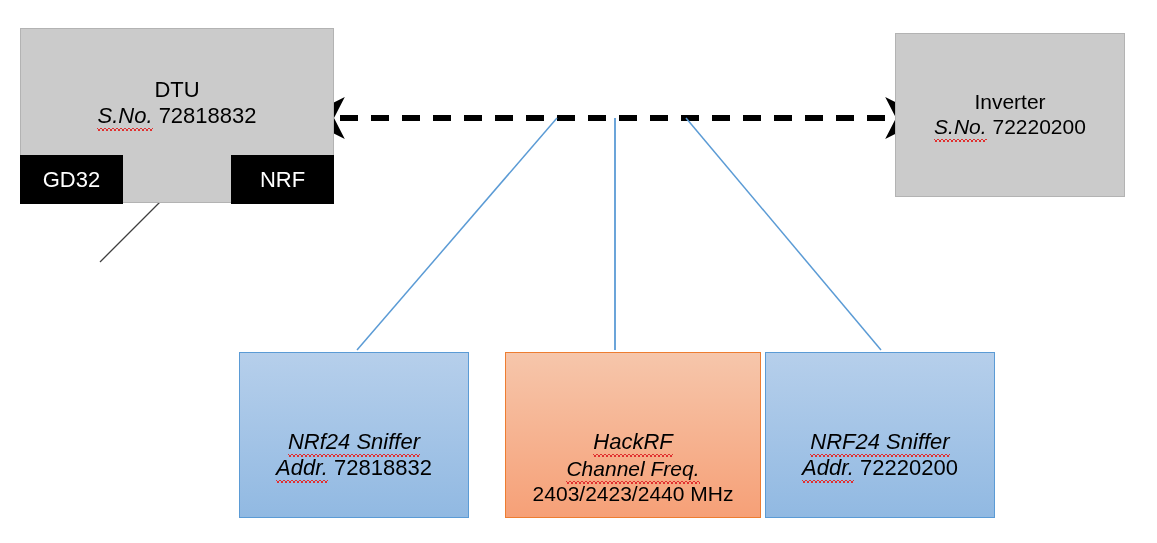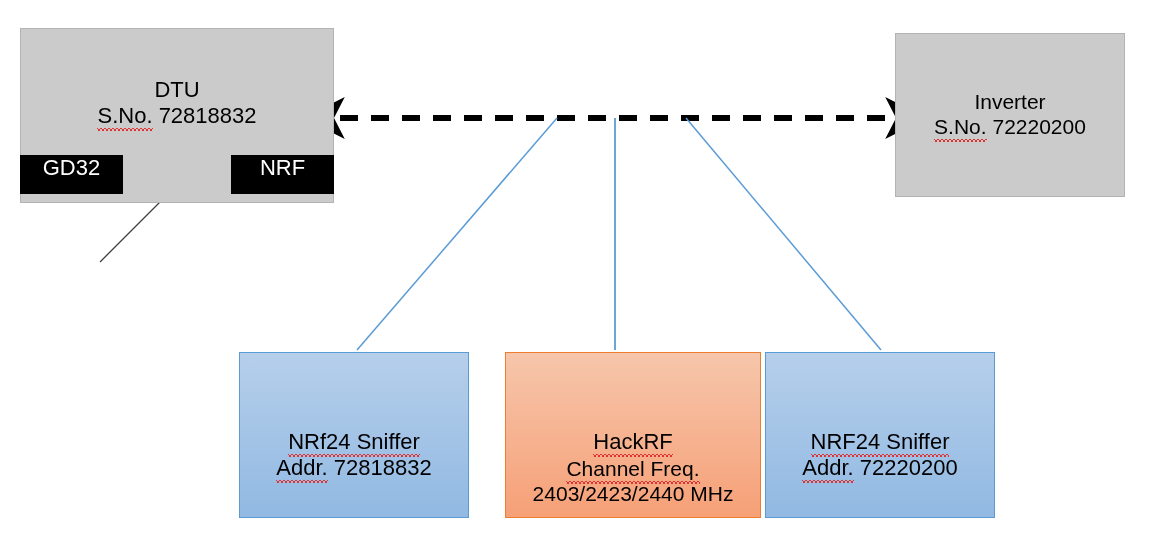--- a/index.html
+++ b/index.html
@@ -54,25 +54,25 @@
   #inverter-box .line {
     font-size: 21px;
   }
   
   .chip {
     position: absolute;
     box-sizing: border-box;
     background: #000000;
     color: #ffffff;
     display: flex;
-    align-items: flex-start;
+    align-items: center;
     justify-content: center;
     font-size: 22px;
     top: 155px;
-    height: 39px;
+    height: 49px;
   }
   #gd32-box { left: 20px;  width: 103px; }
   #nrf-box  { left: 231px; width: 103px; }
   
   #logic-box {
     left: 20px;
     top: 263px;
     width: 162px;
     height: 68px;
     background: #9ac77f;
@@ -104,20 +104,21 @@
     background: linear-gradient(180deg, #f6c6ab 0%, #f6a077 100%);
     border: 1px solid #ed7d31;
   }
   .sniffer-line { font-size: 22px; }
   .hackrf-title { font-size: 22px; margin-bottom: 2px; }
   .hackrf-sub   { font-size: 21px; text-align: center; }
   
   .sq {
     position: relative;
     display: inline-block;
+    font-style: italic;
   }
   .sq::after {
     content: "";
     position: absolute;
     left: 0;
     right: 0;
     bottom: -2px;
     height: 3px;
     background-image:
       linear-gradient(45deg, transparent 45%, #e03030 45%, #e03030 55%, transparent 55%),

